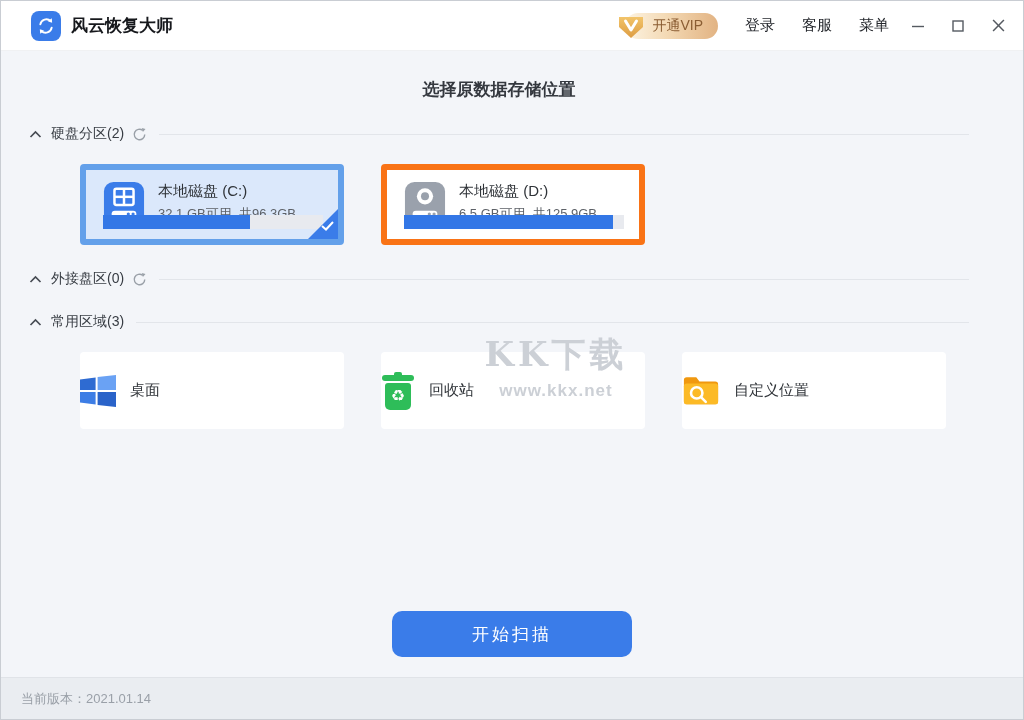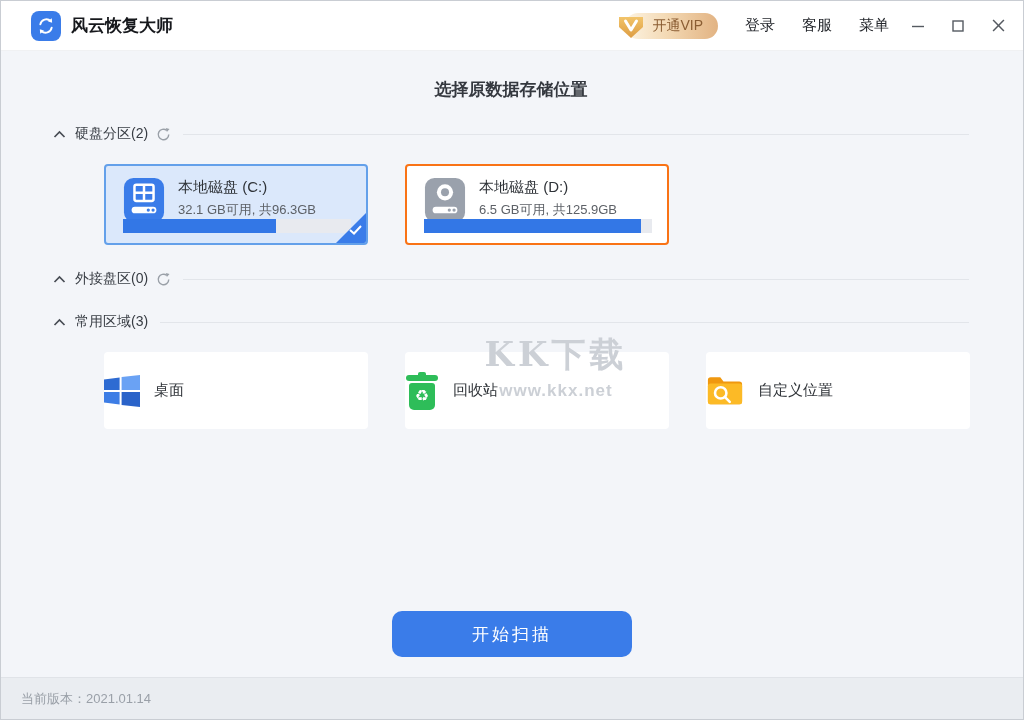--- a/index.html
+++ b/index.html
@@ -17,34 +17,34 @@
   .vip-pill { position:relative; height:26px; border-radius:13px; padding:0 15px 0 27px;
               background:linear-gradient(90deg,#fdf4e3 0%,#f3d9b4 45%,#e2b383 100%);
               display:flex; align-items:center; cursor:pointer; }
   .vip-pill span { font-size:14px; color:#8a5d33; }
   .vip-badge { position:absolute; left:-9px; top:-2px; }
   .nav-item { margin-left:27px; font-size:15px; color:#24272c; cursor:pointer; }
   .win-btn { margin-left:18px; width:22px; height:22px; display:flex; align-items:center;
              justify-content:center; cursor:pointer; }
 
   
-  .main { flex:1; position:relative; padding:0 54px 0 52px; }
+  .main { flex:1; position:relative; padding:0 54px 0 28px; }
   .page-title { text-align:center; font-size:17px; font-weight:600; color:#34383f; padding-top:27px; }
 
   .section-head { display:flex; align-items:center; margin-top:23px; height:20px; }
   .section-head .chev { flex:0 0 auto; margin-right:9px; display:flex; cursor:pointer; }
   .section-title { font-size:14px; color:#373c43; }
   .refresh { margin-left:8px; display:flex; cursor:pointer; }
   .divider { flex:1; height:1px; background:#e2e5ea; margin-left:12px; }
 
   .cards-row { display:grid; grid-template-columns:repeat(3,264px); gap:37px;
                margin-left:51px; margin-top:20px; }
 
   
-  .disk-card { height:81px; background:#ffffff; border-radius:4px; border:2px solid #f97316;
+  .disk-card { height:81px; background:#ffffff; border-radius:4px; border:6px solid #f97316;
                padding:10px 15px 0 17px; position:relative; overflow:hidden; cursor:pointer; }
   .disk-card.selected { background:#dbe8fb; border-color:#63a0ea; }
   .disk-top { display:flex; align-items:flex-start; }
   .disk-icon { flex:0 0 auto; margin-right:13px; margin-top:1px; }
   .disk-name { font-size:15px; color:#2f3338; padding-top:2px; }
   .disk-detail { font-size:13px; color:#5d6167; margin-top:4px; }
   .bar { position:absolute; left:17px; right:15px; bottom:10px; height:14px; background:#e8eaef; }
   .bar-fill { height:100%; background:#3377e6; width:0; }
   .check-corner { position:absolute; right:0; bottom:0; width:0; height:0;
                   border-left:30px solid transparent; border-bottom:30px solid #3a7ce9; }

